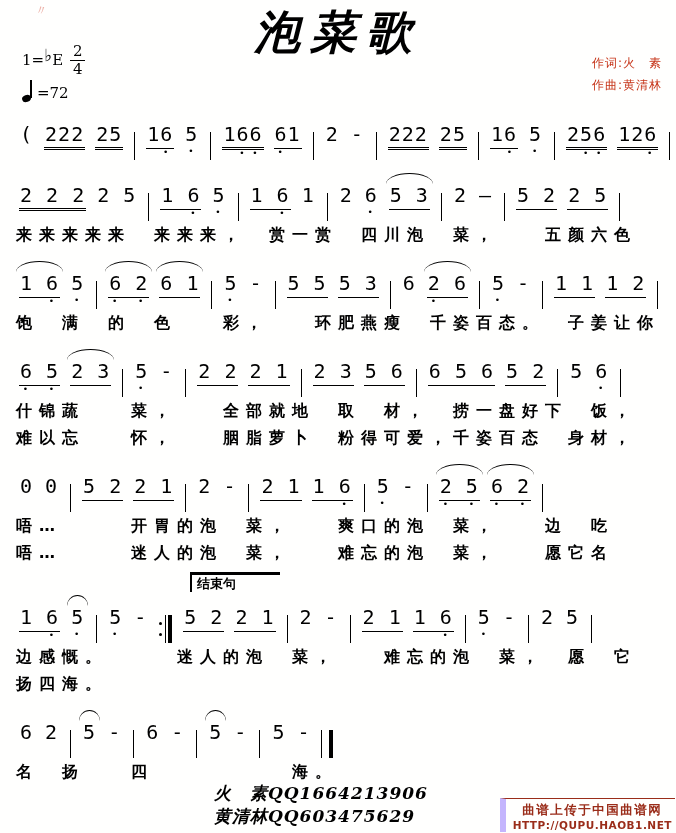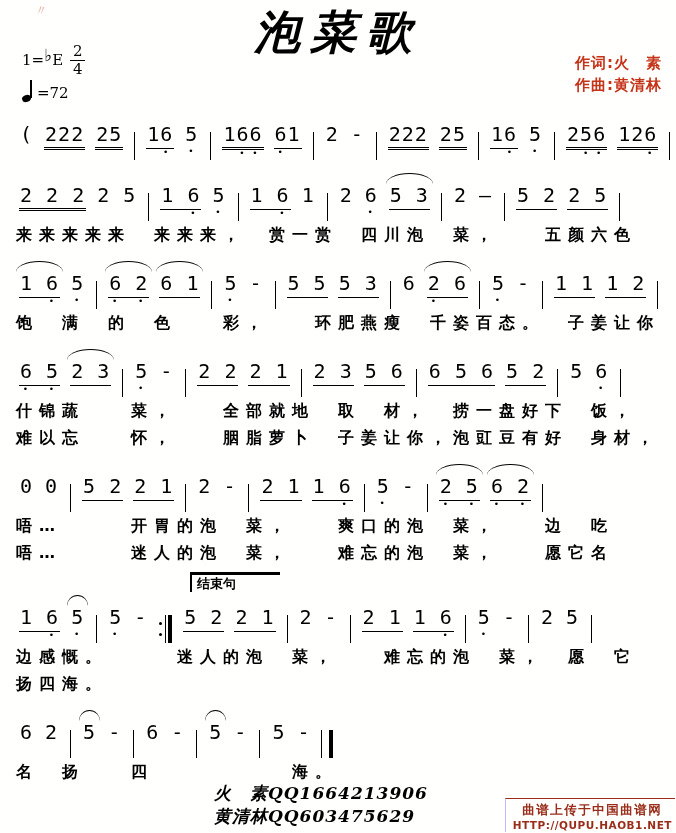--- a/index.html
+++ b/index.html
@@ -16,21 +16,21 @@
   .flat{font-size:17px;position:relative;top:-4px;}
   .frac{display:inline-block;vertical-align:middle;text-align:center;margin-left:2px;line-height:1;}
   .frac .num{display:block;border-bottom:1px solid #000;padding:0 3px 1px;}
   .frac .den{display:block;padding-top:1px;}
   .tempo{position:absolute;left:22px;top:80px;font-size:15px;font-family:"DejaVu Serif",serif;}
   .qnote{position:relative;display:inline-block;width:13px;height:22px;vertical-align:-4px;margin-right:2px;}
   .qnote::before{content:"";position:absolute;left:0;bottom:0;width:9px;height:7px;background:#000;
                  border-radius:50%;transform:rotate(-20deg);}
   .qnote::after{content:"";position:absolute;right:3px;top:0;bottom:4px;width:2px;background:#000;}
   .credits{position:absolute;right:14px;top:52px;text-align:left;color:#c63418;
-           font-size:15px;font-weight:bold;line-height:22px;letter-spacing:1px;}
+           font-size:12px;font-weight:normal;line-height:22px;letter-spacing:1px;}
   
   .systems{position:absolute;left:14px;top:110px;right:0;}
   .system{position:relative;margin-bottom:11px;}
   .system.has-label{margin-top:27px;}
   .noteline{padding-top:12px;white-space:nowrap;height:38px;}
   .tok{display:inline-block;position:relative;margin:0 5px;vertical-align:top;}
   .t{display:block;font-family:"DejaVu Sans Mono",monospace;font-size:20px;line-height:24px;
      letter-spacing:1px;padding:0 1px 2px;}
   .u1 .t{border-bottom:1px solid #000;}
   .u2 .t{border-bottom:3px double #000;padding-bottom:1px;}
@@ -50,21 +50,21 @@
   .rthin{width:1px;height:28px;background:#000;margin-right:2px;}
   .rthick{width:4px;height:28px;background:#000;}
   .lyric{font-weight:bold;font-size:16px;letter-spacing:7px;line-height:27px;white-space:pre;margin-left:2px;}
   .ending-label{position:absolute;left:176px;top:-21px;border-left:2px solid #000;border-top:3px solid #000;
                 padding:1px 44px 1px 5px;font-size:13px;font-weight:bold;line-height:15px;}
   
   .footer-center{margin:4px 12px 0 214px;position:absolute;top:778px;left:0;
                  font-family:"DejaVu Serif",serif;font-style:italic;font-weight:bold;
                  font-size:17px;line-height:23px;letter-spacing:1px;}
   .footer-right{position:absolute;right:1px;bottom:1px;color:#9a2d1a;
-                border-top:1px solid #9a2d1a;border-left:1px solid #c4b5fd;
+                border-top:1px solid #9a2d1a;border-left:6px solid #c4b5fd;
                 padding:3px 3px 1px 7px;text-align:center;}
   .fr1{font-size:12.5px;font-weight:bold;letter-spacing:1.5px;}
   .fr2{font-size:10.5px;font-weight:bold;letter-spacing:0.5px;}
 </style>
 </head>
 <body>
 
 <div class="page">
 
   <div class="corner-mark">〃</div>
@@ -96,21 +96,21 @@
         <div class="noteline"><span class="tok u2"><span class="t">2 2 2</span></span><span class="tok"><span class="t">2 5</span></span><span class="bar"></span><span class="tok u1"><span class="t">1 6</span><span class="drow"><span class="dcell">&nbsp;</span><span class="dcell">&nbsp;</span><span class="dcell">•</span></span></span><span class="tok"><span class="t">5</span><span class="drow"><span class="dcell">•</span></span></span><span class="bar"></span><span class="tok u1"><span class="t">1 6</span><span class="drow"><span class="dcell">&nbsp;</span><span class="dcell">&nbsp;</span><span class="dcell">•</span></span></span><span class="tok"><span class="t">1</span></span><span class="bar"></span><span class="tok"><span class="t">2</span></span><span class="tok"><span class="t">6</span><span class="drow"><span class="dcell">•</span></span></span><span class="tok arc u1"><span class="t">5 3</span></span><span class="bar"></span><span class="tok"><span class="t">2</span></span><span class="tok sym"><span class="t">—</span></span><span class="bar"></span><span class="tok u1"><span class="t">5 2</span></span><span class="tok u1"><span class="t">2 5</span></span><span class="bar"></span></div>
         <div class="lyric">来来来来来　来来来，　赏一赏　四川泡　菜，　　五颜六色</div>
       </div>
       <div class="system">
         <div class="noteline"><span class="tok arc u1"><span class="t">1 6</span><span class="drow"><span class="dcell">&nbsp;</span><span class="dcell">&nbsp;</span><span class="dcell">•</span></span></span><span class="tok"><span class="t">5</span><span class="drow"><span class="dcell">•</span></span></span><span class="bar"></span><span class="tok arc u1"><span class="t">6 2</span><span class="drow"><span class="dcell">•</span><span class="dcell">&nbsp;</span><span class="dcell">•</span></span></span><span class="tok arc u1"><span class="t">6 1</span></span><span class="bar"></span><span class="tok"><span class="t">5</span><span class="drow"><span class="dcell">•</span></span></span><span class="tok sym"><span class="t">-</span></span><span class="bar"></span><span class="tok u1"><span class="t">5 5</span></span><span class="tok u1"><span class="t">5 3</span></span><span class="bar"></span><span class="tok"><span class="t">6</span></span><span class="tok arc u1"><span class="t">2 6</span><span class="drow"><span class="dcell">•</span><span class="dcell">&nbsp;</span><span class="dcell">&nbsp;</span></span></span><span class="bar"></span><span class="tok"><span class="t">5</span><span class="drow"><span class="dcell">•</span></span></span><span class="tok sym"><span class="t">-</span></span><span class="bar"></span><span class="tok u1"><span class="t">1 1</span></span><span class="tok u1"><span class="t">1 2</span></span><span class="bar"></span></div>
         <div class="lyric">饱　满　的　色　　彩，　　环肥燕瘦　千姿百态。　子姜让你</div>
       </div>
       <div class="system">
         <div class="noteline"><span class="tok u1"><span class="t">6 5</span><span class="drow"><span class="dcell">•</span><span class="dcell">&nbsp;</span><span class="dcell">•</span></span></span><span class="tok arc u1"><span class="t">2 3</span></span><span class="bar"></span><span class="tok"><span class="t">5</span><span class="drow"><span class="dcell">•</span></span></span><span class="tok sym"><span class="t">-</span></span><span class="bar"></span><span class="tok u1"><span class="t">2 2</span></span><span class="tok u1"><span class="t">2 1</span></span><span class="bar"></span><span class="tok u1"><span class="t">2 3</span></span><span class="tok u1"><span class="t">5 6</span></span><span class="bar"></span><span class="tok u1"><span class="t">6 5 6</span></span><span class="tok u1"><span class="t">5 2</span></span><span class="bar"></span><span class="tok"><span class="t">5</span></span><span class="tok"><span class="t">6</span><span class="drow"><span class="dcell">•</span></span></span><span class="bar"></span></div>
         <div class="lyric">什锦蔬　　菜，　　全部就地　取　材，　捞一盘好下　饭，</div>
-        <div class="lyric">难以忘　　怀，　　胭脂萝卜　子姜让你，泡豇豆有好　身材，</div>
+        <div class="lyric">难以忘　　怀，　　胭脂萝卜　粉得可爱，千姿百态　身材，</div>
       </div>
       <div class="system">
         <div class="noteline"><span class="tok"><span class="t">0</span></span><span class="tok"><span class="t">0</span></span><span class="bar"></span><span class="tok u1"><span class="t">5 2</span></span><span class="tok u1"><span class="t">2 1</span></span><span class="bar"></span><span class="tok"><span class="t">2</span></span><span class="tok sym"><span class="t">-</span></span><span class="bar"></span><span class="tok u1"><span class="t">2 1</span></span><span class="tok u1"><span class="t">1 6</span><span class="drow"><span class="dcell">&nbsp;</span><span class="dcell">&nbsp;</span><span class="dcell">•</span></span></span><span class="bar"></span><span class="tok"><span class="t">5</span><span class="drow"><span class="dcell">•</span></span></span><span class="tok sym"><span class="t">-</span></span><span class="bar"></span><span class="tok arc u1"><span class="t">2 5</span><span class="drow"><span class="dcell">•</span><span class="dcell">&nbsp;</span><span class="dcell">•</span></span></span><span class="tok arc u1"><span class="t">6 2</span><span class="drow"><span class="dcell">•</span><span class="dcell">&nbsp;</span><span class="dcell">•</span></span></span><span class="bar"></span></div>
         <div class="lyric">唔…　　　开胃的泡　菜，　　爽口的泡　菜，　　边　吃</div>
         <div class="lyric">唔…　　　迷人的泡　菜，　　难忘的泡　菜，　　愿它名</div>
       </div>
       <div class="system has-label">
         <div class="ending-label">结束句</div>
         <div class="noteline"><span class="tok u1"><span class="t">1 6</span><span class="drow"><span class="dcell">&nbsp;</span><span class="dcell">&nbsp;</span><span class="dcell">•</span></span></span><span class="tok arc"><span class="t">5</span><span class="drow"><span class="dcell">•</span></span></span><span class="bar"></span><span class="tok"><span class="t">5</span><span class="drow"><span class="dcell">•</span></span></span><span class="tok sym"><span class="t">-</span></span><span class="rep">
             <span class="rdots"></span>

